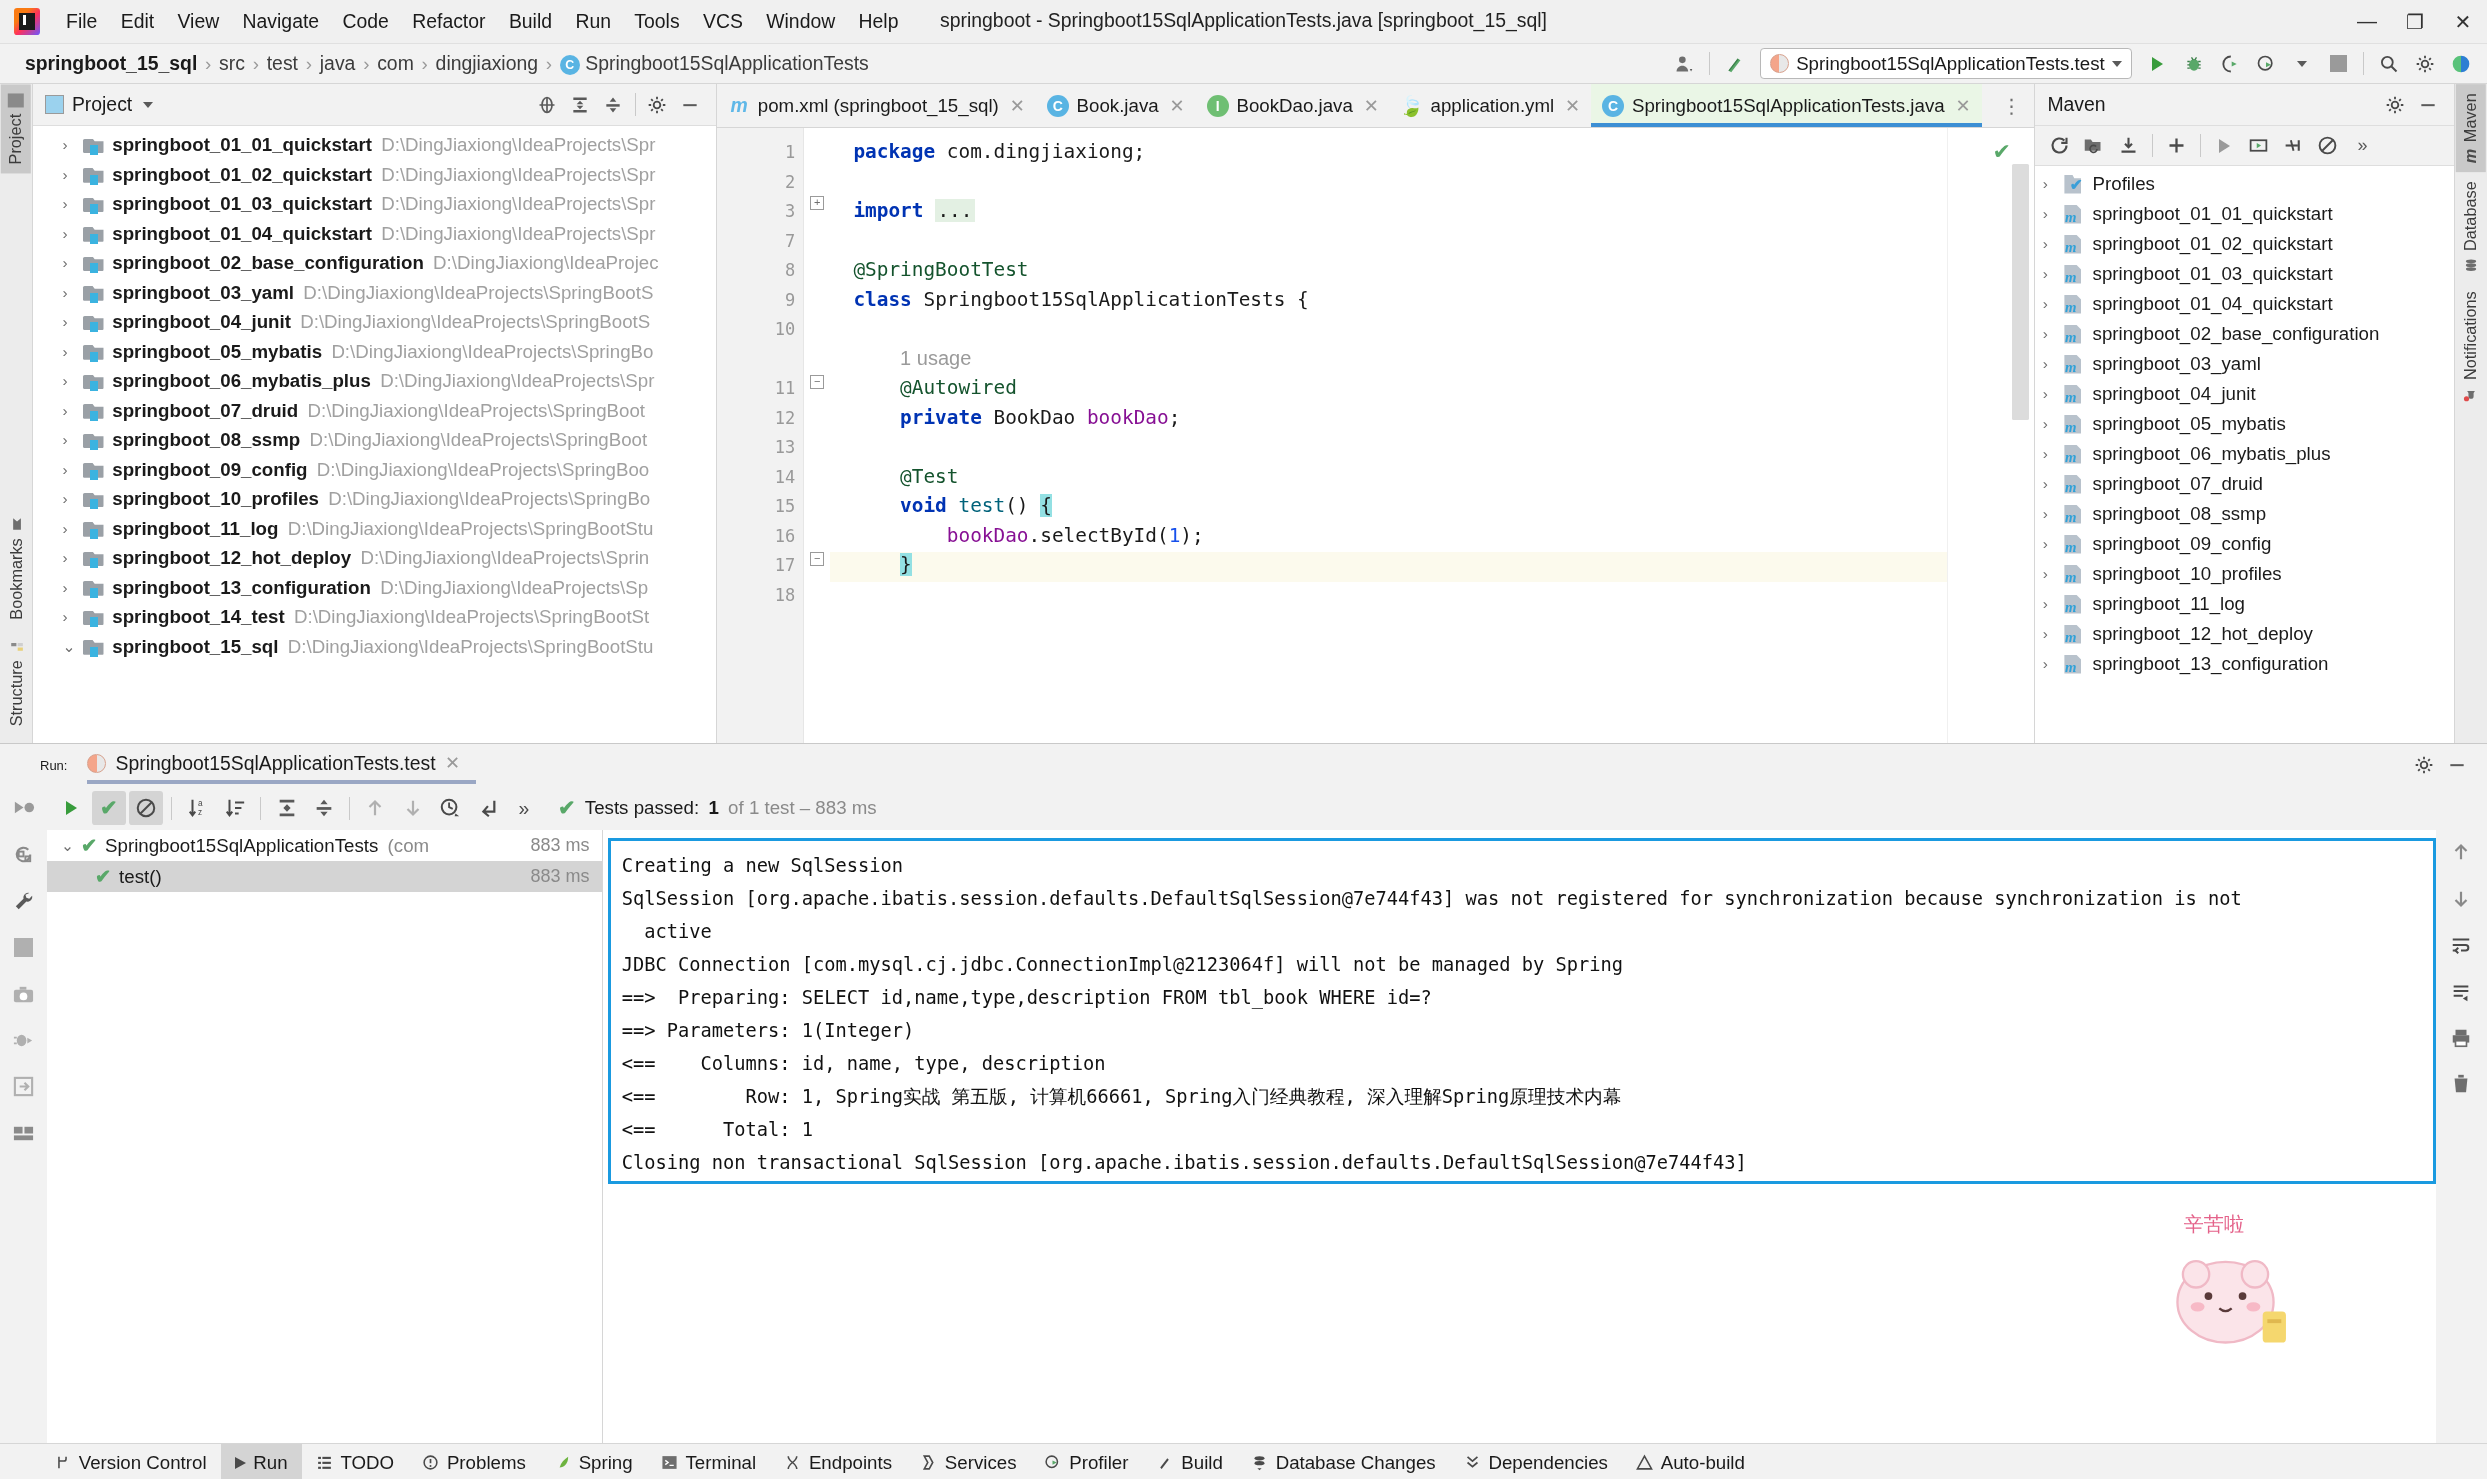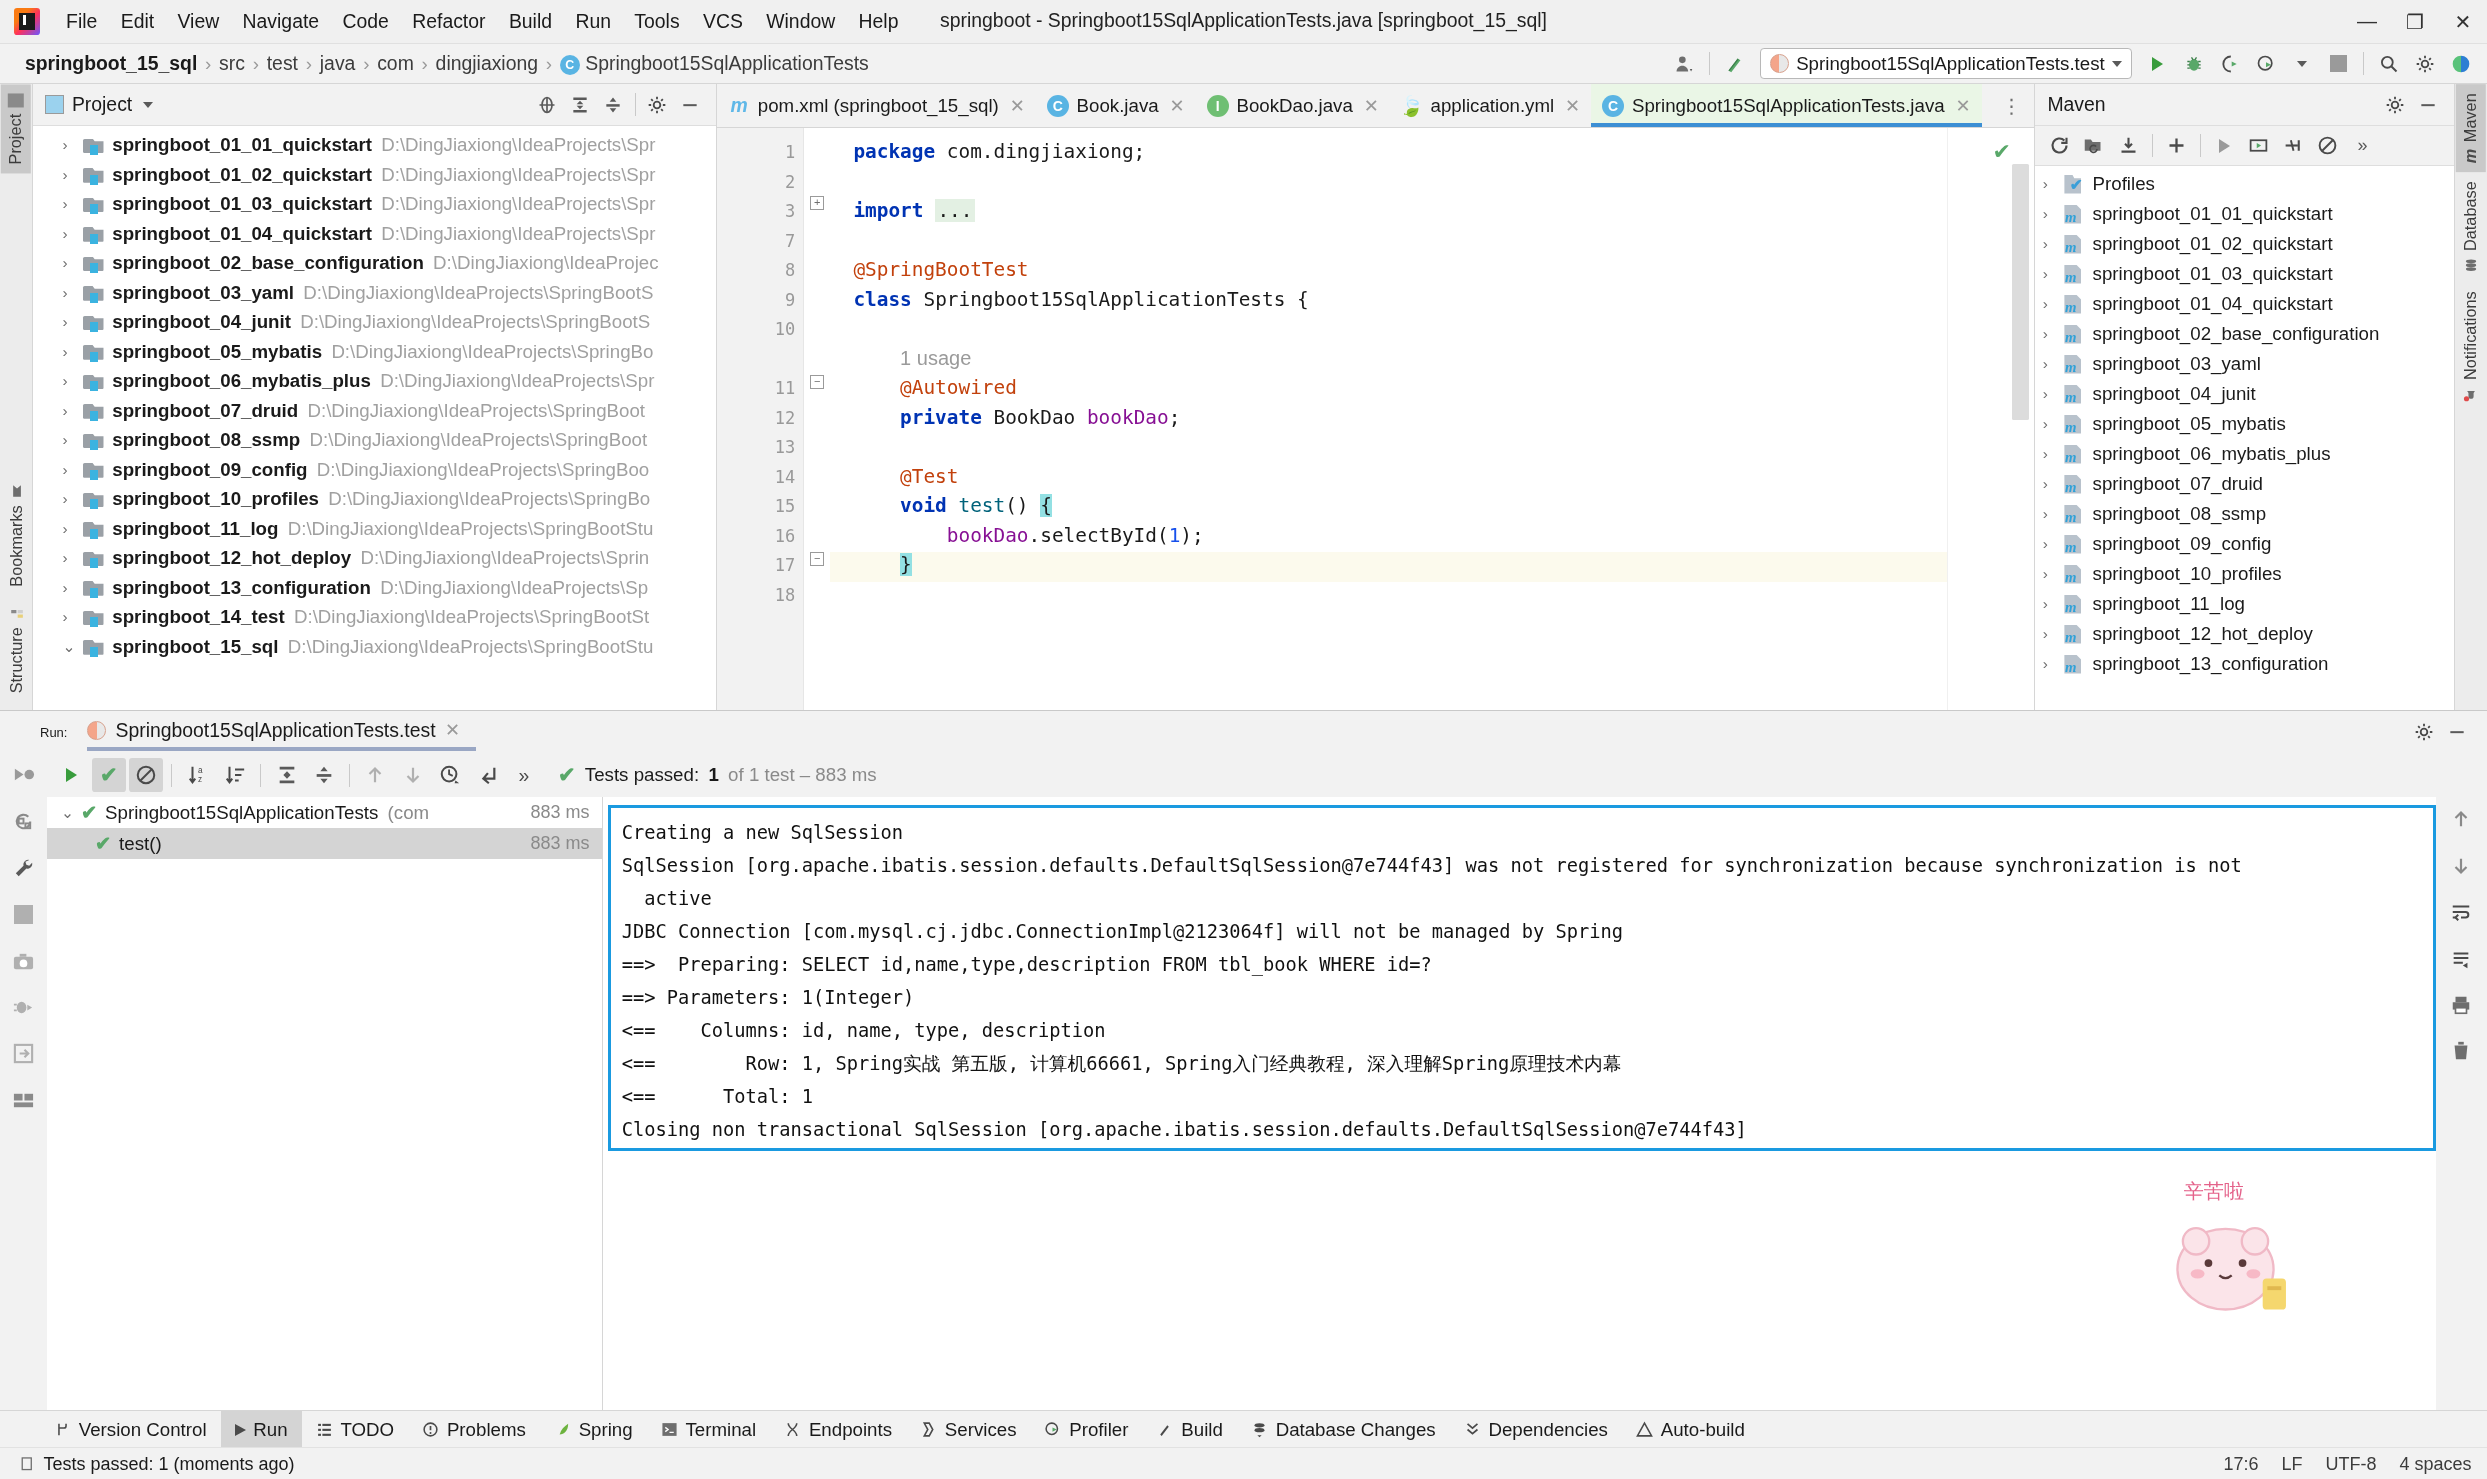--- a/index.html
+++ b/index.html
@@ -149,21 +149,21 @@
   .glinerow .num { color: #999; font-family: "DejaVu Sans Mono", monospace; font-size: 17px; }
   .gmark { position: absolute; right: -22px; width: 20px; height: 20px; display: flex; align-items: center; justify-content: center; font-size: 17px; }
   .foldcol { width: 26.4px; flex: 0 0 26.4px; background: #fff; padding-top: 9.3px; position: relative; }
 
   .code {
     flex: 1; padding: 9.3px 0 0 23px; font-family: "DejaVu Sans Mono", monospace;
     font-size: 19.4px; line-height: 29.5px; color: #1a1a1a; white-space: pre; overflow: hidden;
     position: relative;
   }
   .code .kw { color: #0033b3; font-weight: bold; }
-  .code .ann { color: #c2410c; }
+  .code .ann { color: #14532d; }
   .code .cls { color: #1a1a1a; }
   .code .fld { color: #871094; }
   .code .mth { color: #00627a; }
   .code .num { color: #1750eb; }
   .code .hint { color: #9a9a9a; font-family: "Liberation Sans", sans-serif; font-size: 20px; margin-top: 28px; }
   .code .fold { background: #e3f0e3; padding: 0 2.3px; }
   .code .brmatch { background: #93e0e3; }
   .cur-line { position: absolute; left: 0; right: 0; height: 29.5px; background: #fcfaed; z-index: 0; }
 
   .editor-right { width: 87px; flex: 0 0 87px; background: #fff; position: relative; border-left: 0.8px solid #f0f0f0; }
@@ -1191,28 +1191,14 @@
     <div class="twbtn">
       <span>
           <svg width="17" height="17" viewBox="0 0 24 24">
             <path d="M12 3L22 21H2z" stroke="#4a4a4a" stroke-width="2.2" fill="none"></path>
           </svg>
         </span>
       <span>Auto-build</span>
     </div>
   </div>
 
-  <div class="statusbar">
-    <span style="margin-right:9.3px;">
-      <svg width="15.5" height="15.5" viewBox="0 0 24 24">
-          <rect x="5" y="3" width="14" height="18" stroke="#6e6e6e" stroke-width="2" fill="none"></rect>
-        </svg>
-    </span>
-    <span>Tests passed: 1 (moments ago)</span>
-    <span class="right">
-      <span>17:6</span>
-      <span>LF</span>
-      <span>UTF-8</span>
-      <span>4 spaces</span>
-    </span>
-  </div>
 </div>
 
 
 </body></html>

